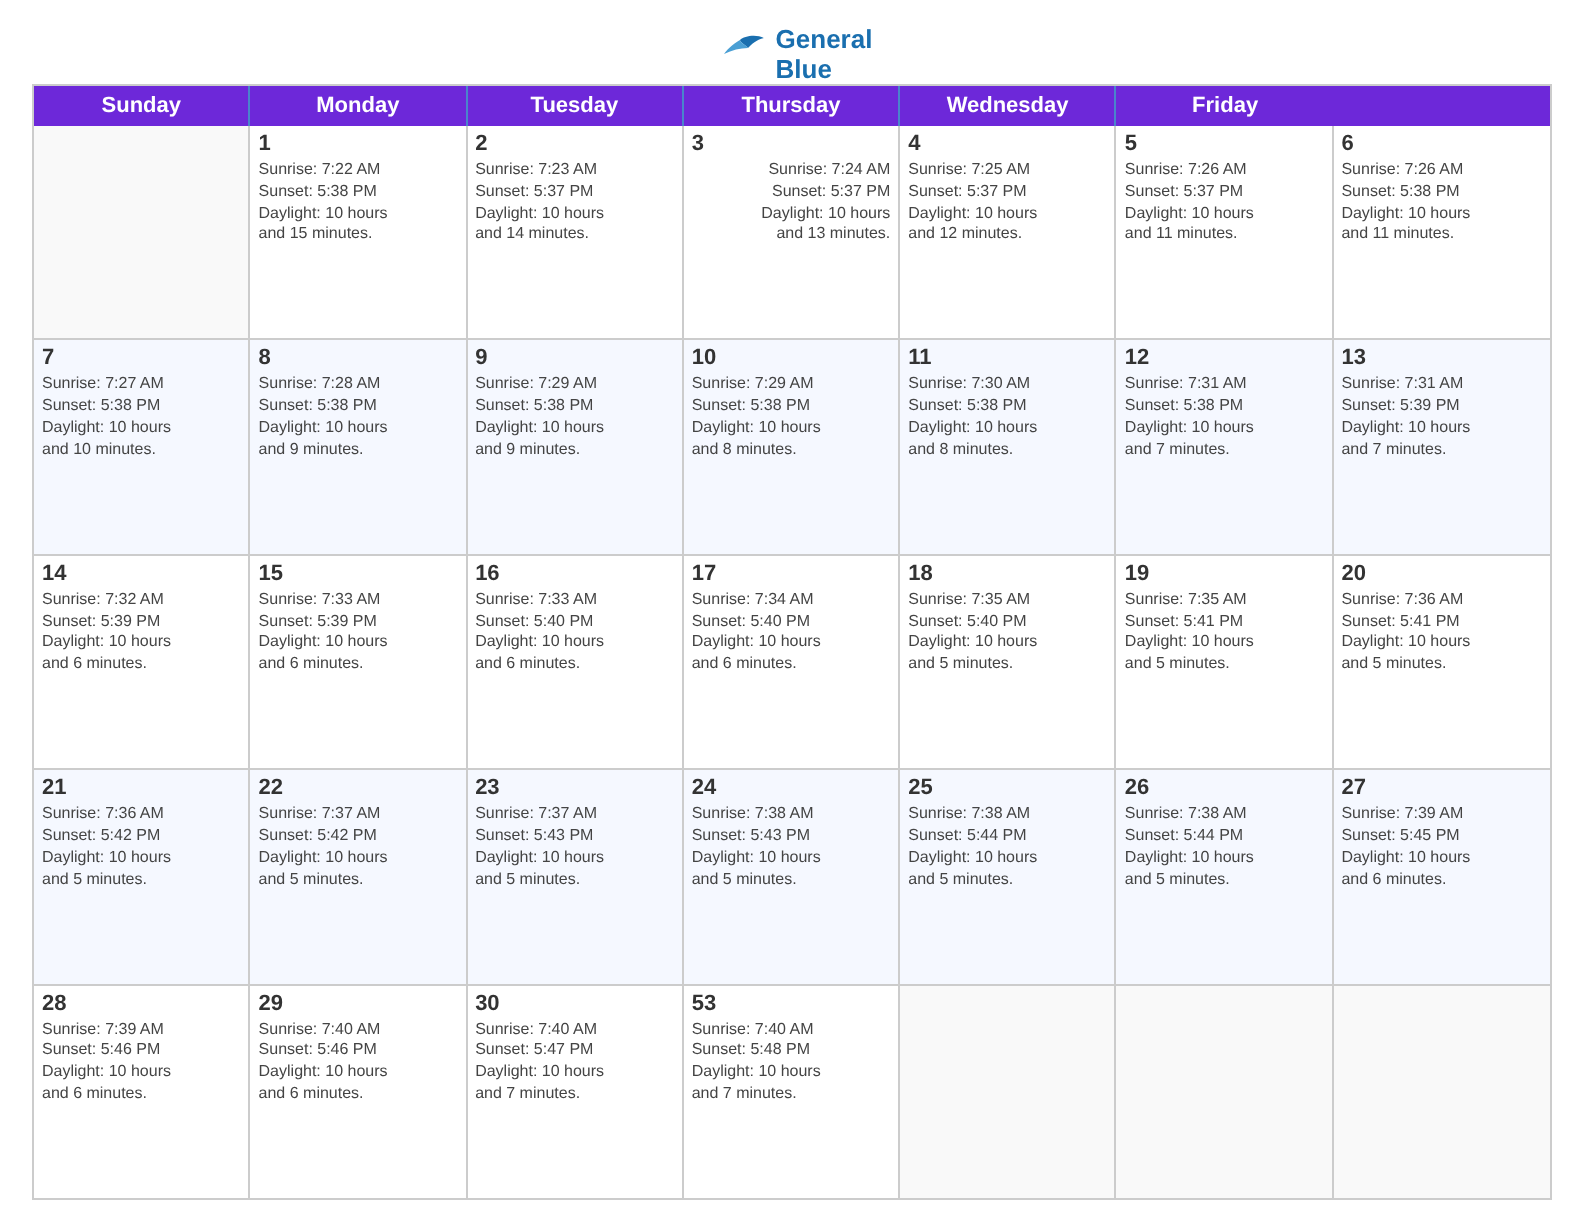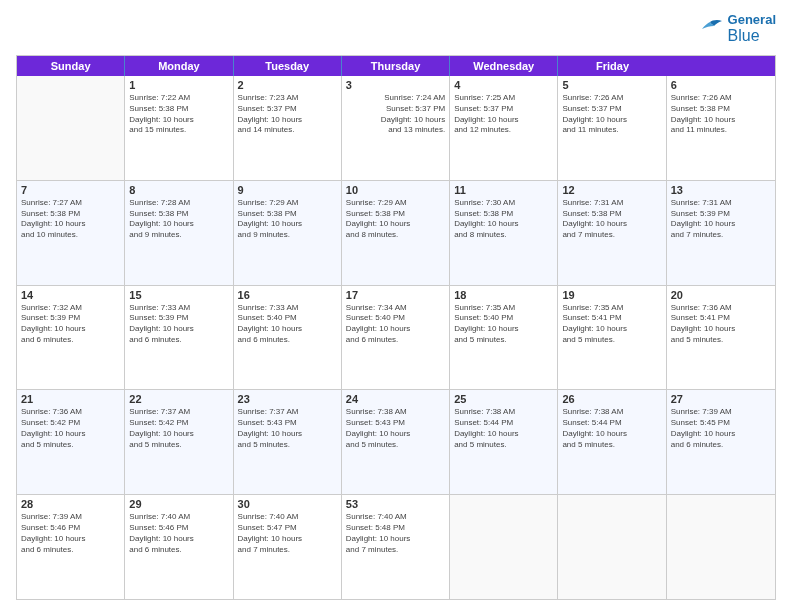--- a/index.html
+++ b/index.html
@@ -12,23 +12,22 @@
     }
     .page {
       width: 792px;
       height: 612px;
       padding: 12px 16px;
       display: flex;
       flex-direction: column;
     }
     .header {
       display: flex;
-      justify-content: flex-end;
+      justify-content: center;
       align-items: flex-start;
-      margin-bottom: 10px;
     }
     .logo {
       display: flex;
       align-items: center;
       gap: 4px;
     }
     .logo-bird {
       width: 28px;
       height: 22px;
     }
@@ -106,21 +105,21 @@
 
 <div class="page">
   <div class="header">
     <div class="logo">
       <svg class="logo-bird" viewBox="0 0 28 22">
         <path d="M14 4 C16 2, 22 1, 26 3 C22 4, 20 6, 18 8 C16 6, 14 5, 14 4Z" fill="#1a6faf"></path>
         <path d="M14 4 C12 5, 8 8, 6 11 C10 9, 14 8, 18 8 C16 6, 14 5, 14 4Z" fill="#4a9fd4"></path>
       </svg>
       <div>
         <div style="font-size:13px;font-weight:bold;color:#1a6faf;">General</div>
-        <div style="font-size:16px;font-weight:normal;color:#1a6faf;">Blue</div>
+        <div style="font-size:13px;font-weight:bold;color:#1a6faf;">Blue</div>
       </div>
     </div>
     <div class="title-block">
       <div class="month-title"></div>
       <div class="subtitle"></div>
     </div>
   </div>
 
   <div class="calendar">
     <div class="cal-header">

